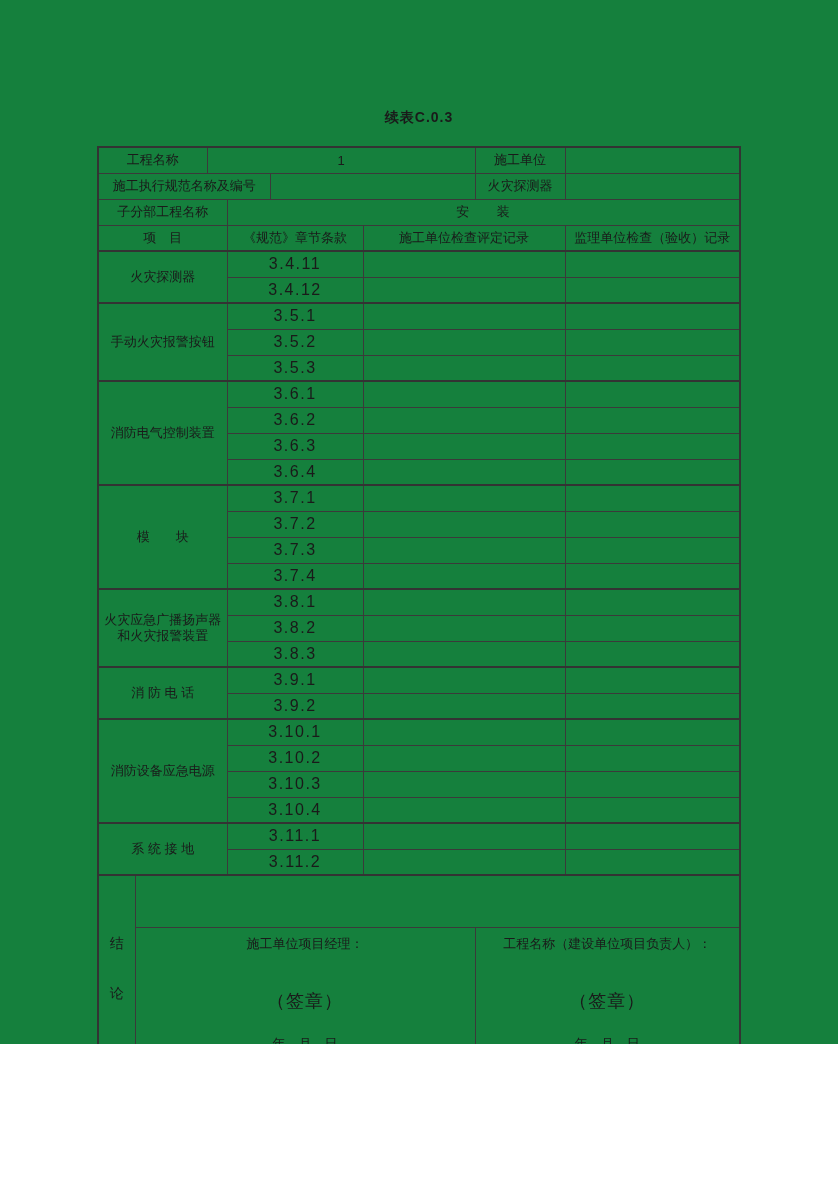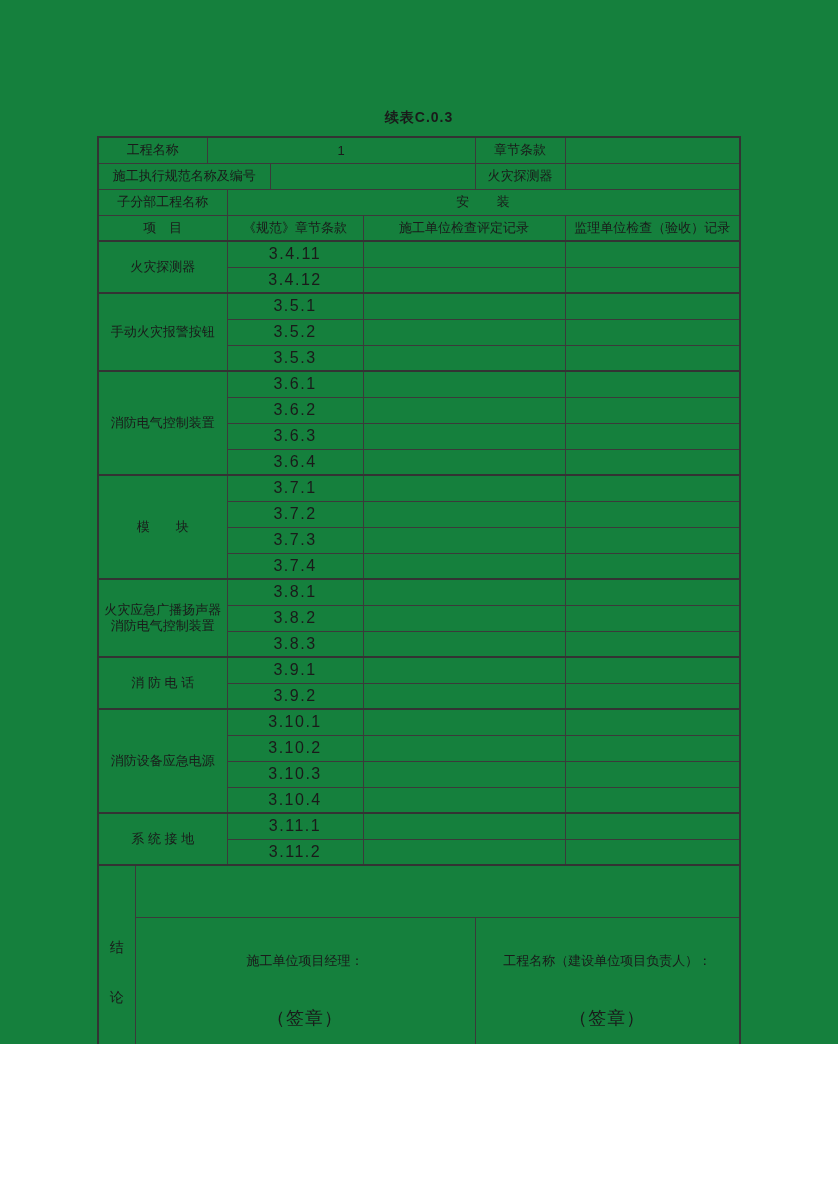--- a/index.html
+++ b/index.html
@@ -16,21 +16,21 @@
     top: 109px;
     left: 97px;
     width: 644px;
     text-align: center;
     font-size: 14px;
     font-weight: bold;
     letter-spacing: 1px;
   }
   table.form {
     position: absolute;
-    top: 136px;
+    top: 146px;
     left: 97px;
     width: 644px;
     border-collapse: collapse;
     table-layout: fixed;
     border: 2px solid #333;
     font-size: 13px;
   }
   table.form td {
     border: 1px solid #3a3a3a;
     text-align: center;
@@ -57,21 +57,20 @@
     font-size: 14px;
   }
   .sig {
     display: flex;
     flex-direction: column;
     align-items: center;
     height: 135px;
     box-sizing: border-box;
     padding-top: 7px;
     padding-bottom: 10px;
-    margin-top: 27px;
   }
   .sig-title { font-size: 13px; }
   .sig-seal  { margin-top: auto; font-size: 18px; letter-spacing: 1px; }
   .sig-date  { margin-top: 22px; font-size: 13px; }
   .note {
     position: absolute;
     top: 1059px;
     left: 88px;
     font-size: 13.5px;
     font-weight: bold;
@@ -94,21 +93,21 @@
         <col style="width:43px">
       <col style="width:93px">
         <col style="width:112px">
         <col style="width:90px">
         <col style="width:175px">
     </colgroup>
     <tbody id="table-body">
       <tr class="r-info">
         <td colspan="2">工程名称</td>
         <td colspan="4">1</td>
-        <td>章节条款</td>
+        <td>施工单位</td>
         <td></td>
       </tr>
       <tr class="r-info">
         <td colspan="4">施工执行规范名称及编号</td>
         <td colspan="2"></td>
         <td>火灾探测器</td>
         <td></td>
       </tr>
       <tr class="r-info">
         <td colspan="3">子分部工程名称</td>
@@ -185,21 +184,21 @@
           <td colspan="2"></td>
           <td></td>
         </tr>
         <tr class="r-body">
           <td colspan="2" class="code">3.7.4</td>
           <td colspan="2"></td>
           <td></td>
         </tr>
         <tr class="r-body group-start">
           <td colspan="3" rowspan="3" class="cat">火灾应急广播扬声器
-消防电气控制装置</td>
+和火灾报警装置</td>
           <td colspan="2" class="code">3.8.1</td>
           <td colspan="2"></td>
           <td></td>
         </tr>
         <tr class="r-body">
           <td colspan="2" class="code">3.8.2</td>
           <td colspan="2"></td>
           <td></td>
         </tr>
         <tr class="r-body">

